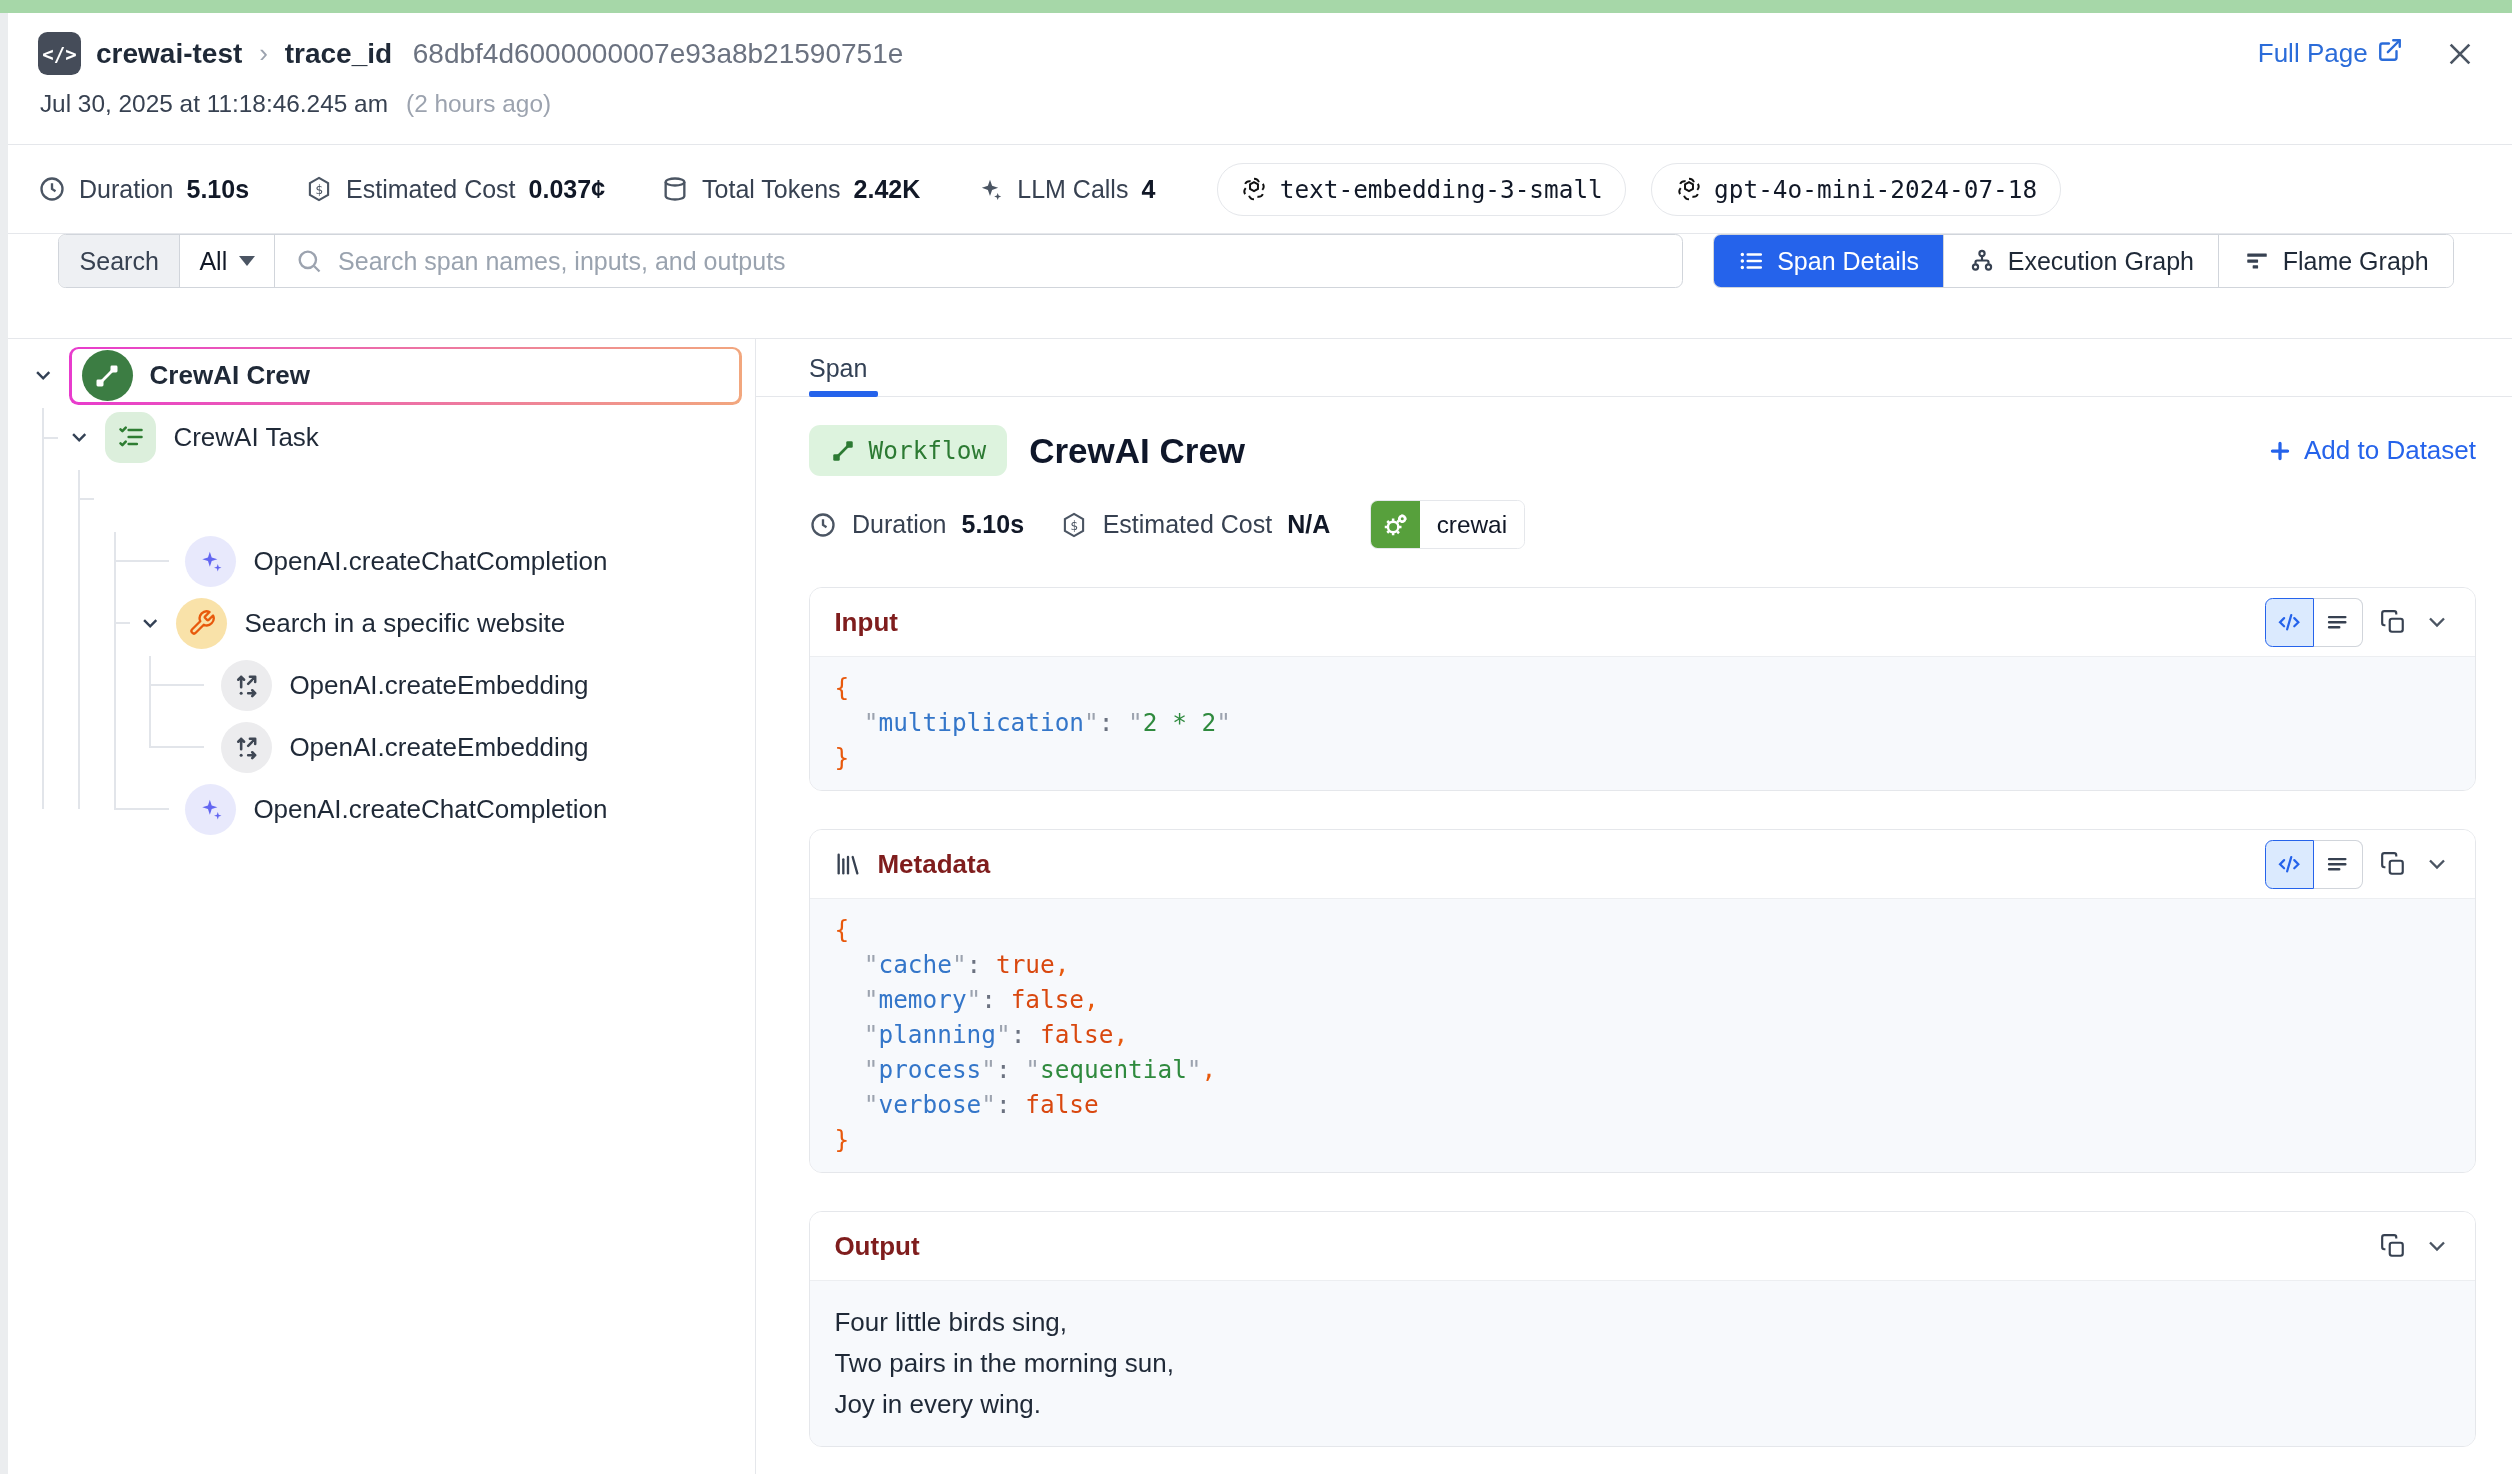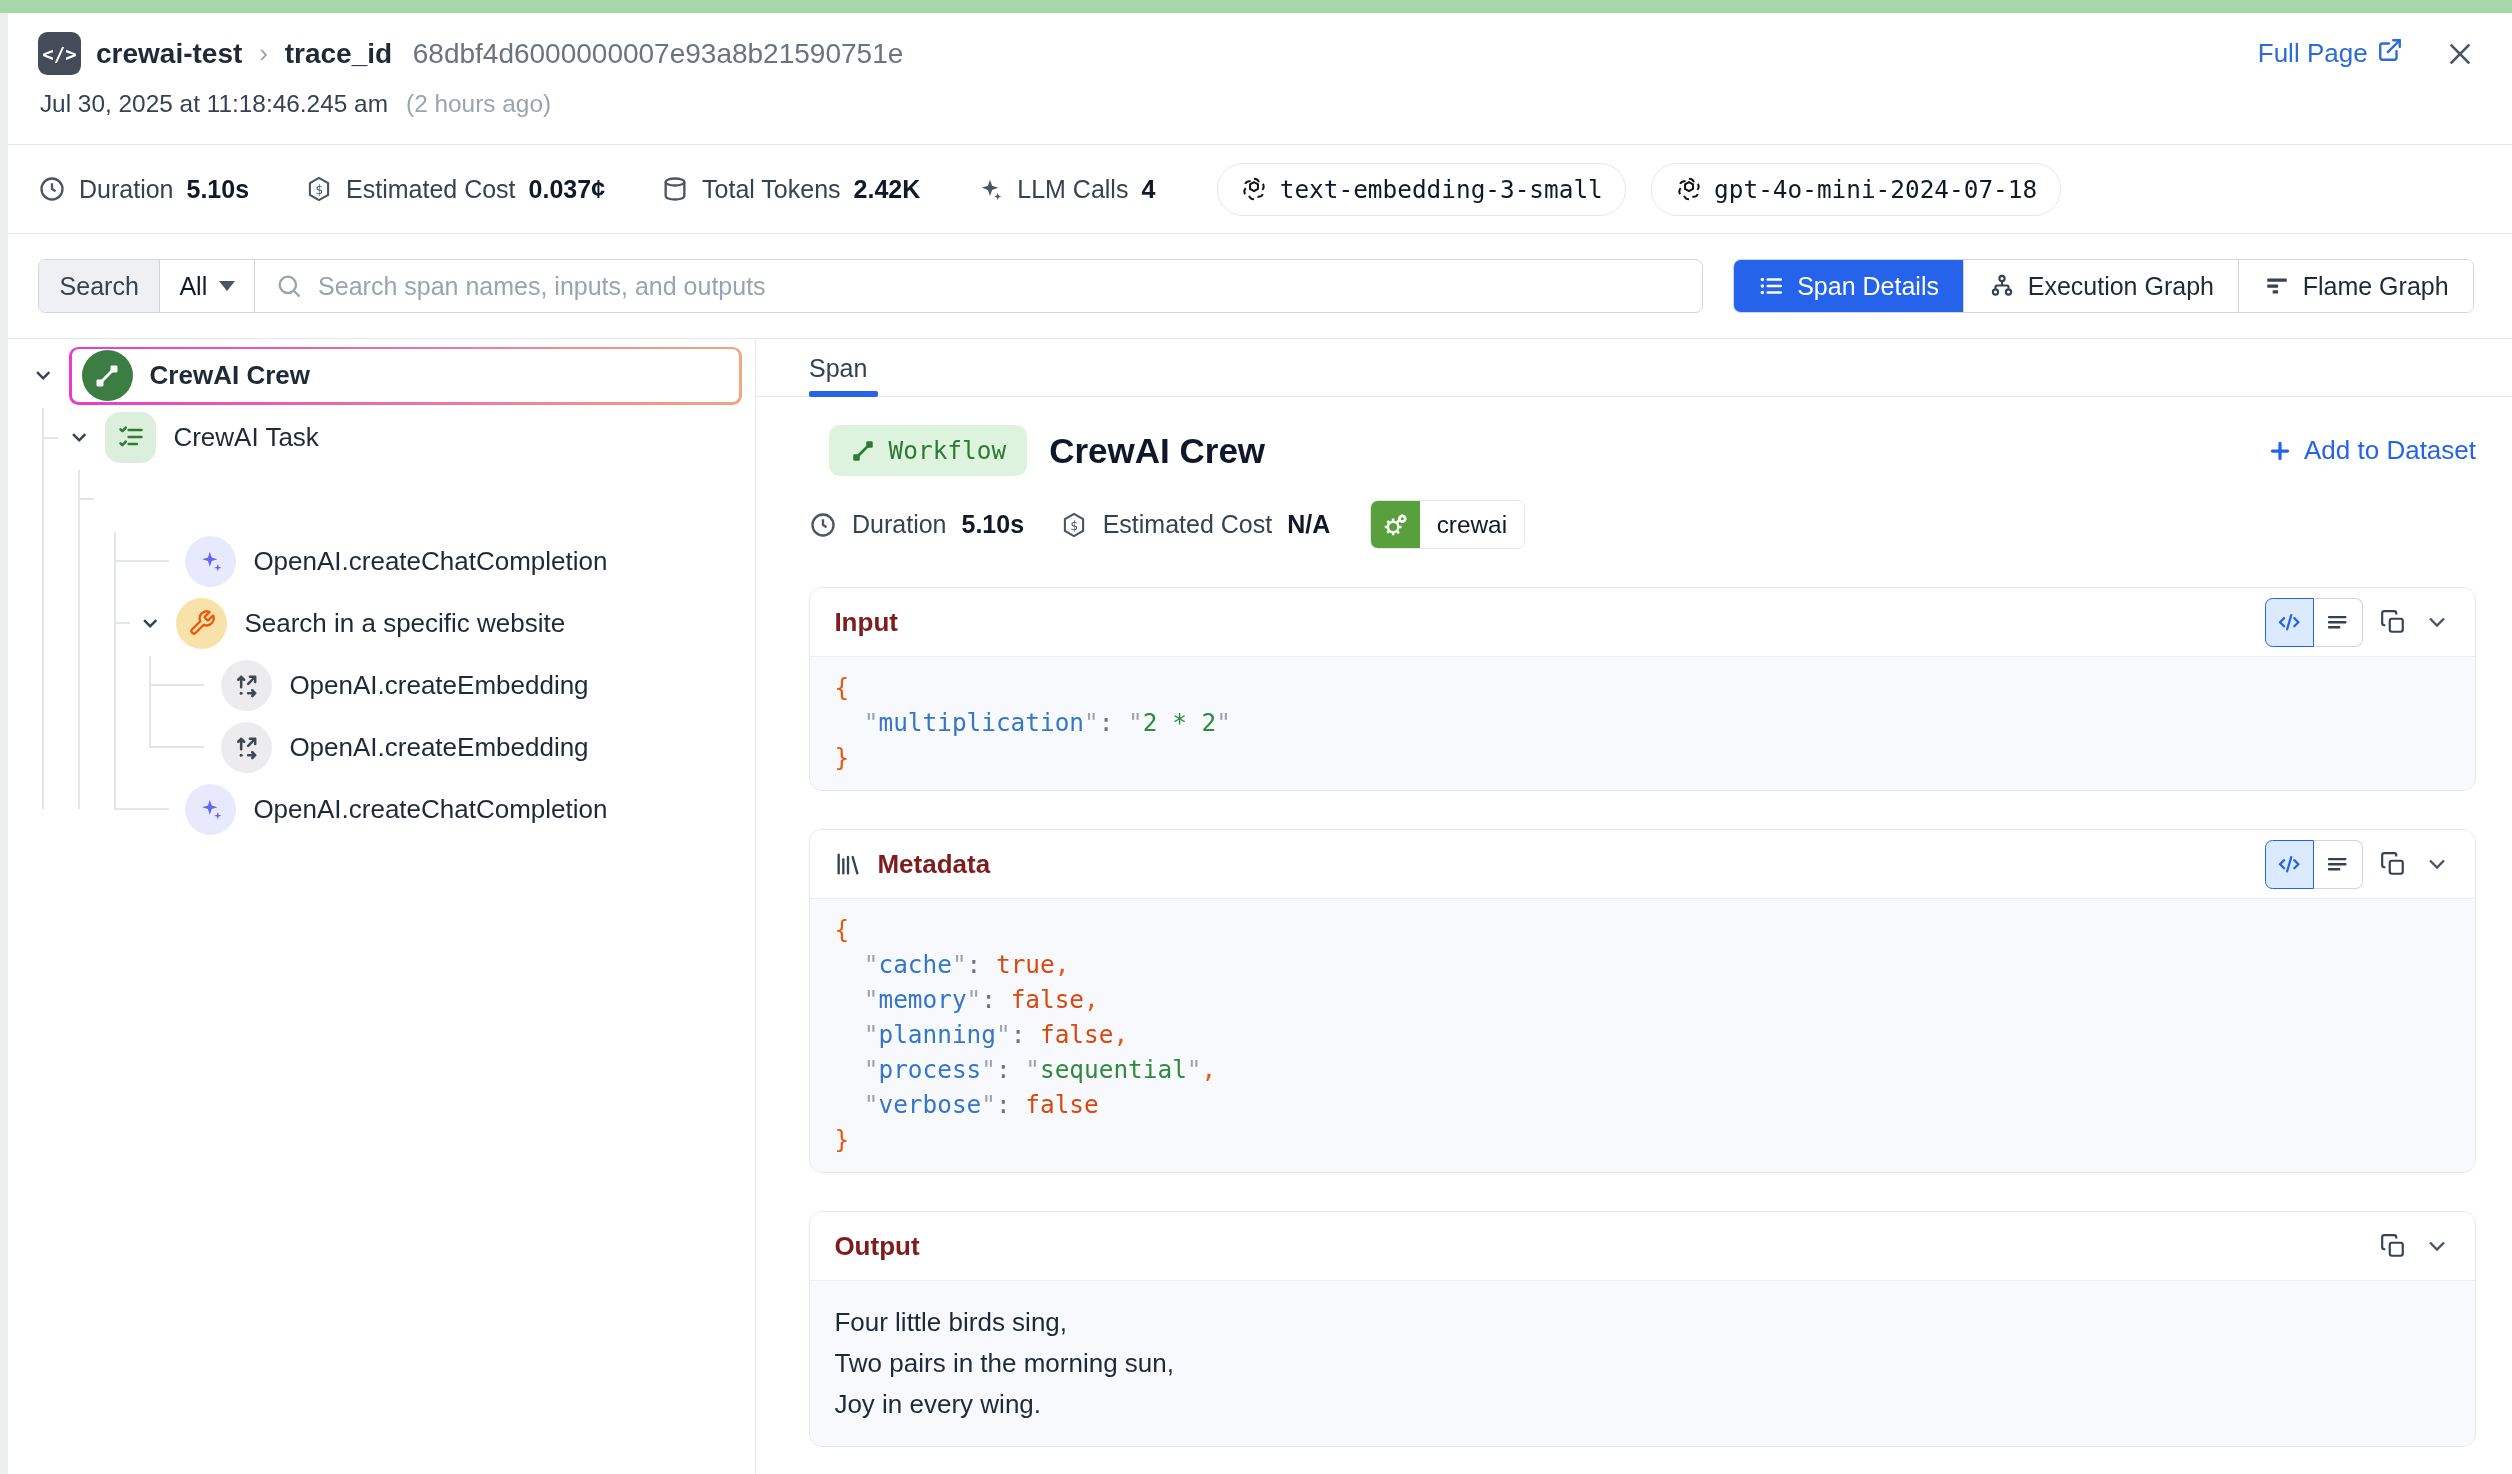--- a/index.html
+++ b/index.html
@@ -39,21 +39,21 @@
   .stat .ic { color: #4b5563; display: flex; }
   .slabel { font-size: 25px; color: #374151; }
   .sval { font-size: 25px; font-weight: bold; color: #111827; }
   .models { display: flex; gap: 25px; margin-left: 5.6px; }
   .pill { display: flex; align-items: center; gap: 11.3px; height: 53px; padding: 0 22.5px;
     border: 0.9px solid #e5e7eb; border-radius: 26px; font-size: 24.4px; color: #111827;
     font-family: "DejaVu Sans Mono", monospace; background: #fff; }
   .pill .ic { display: flex; color: #111; }
 
   
-  .search-row { height: 105px; border-bottom: 0.9px solid #e5e7eb; display: flex; align-items: center; padding: 0 38px; }
+  .search-row { height: 105px; border-bottom: 0.9px solid #e5e7eb; display: flex; align-items: flex-start; padding: 0 58px; }
   .search-ctl { flex: 1; display: flex; align-items: stretch; height: 54px; border: 0.9px solid #d1d5db;
     border-radius: 7.5px; overflow: hidden; margin-right: 30px; background: #fff; }
   .search-ctl .tag-lab { background: #eef0f3; border-right: 0.9px solid #d1d5db; display: flex; align-items: center;
     padding: 0 20.6px; font-size: 25px; color: #374151; }
   .scope { display: flex; align-items: center; gap: 11.3px; padding: 0 19px; border-right: 0.9px solid #d1d5db;
     background: #fff; border-top: none; border-bottom: none; border-left: none; cursor: pointer;
     font-size: 25px; color: #111827; font-family: inherit; }
   .caret { width: 0; height: 0; border-left: 8.4px solid transparent; border-right: 8.4px solid transparent;
     border-top: 10.3px solid #4b5563; }
   .search-input-wrap { flex: 1; display: flex; align-items: center; gap: 15px; padding: 0 20.6px; }
@@ -91,21 +91,21 @@
   .detail { flex: 1; overflow: hidden; display: flex; flex-direction: column; }
   .tabstrip { height: 58px; border-bottom: 0.9px solid #e5e7eb; position: relative; flex: none; }
   .tab { position: absolute; left: 53px; top: 0; height: 58px; display: flex; align-items: center;
     font-size: 25px; color: #334155; cursor: pointer; }
   .tab-underline { position: absolute; left: 53px; bottom: -0.9px; width: 69px; height: 5.6px; background: #2563eb; border-radius: 1.9px; }
   .detail-body { flex: 1; padding: 0 36px 0 53px; overflow: hidden; }
 
   .badge-row { margin-top: 28px; display: flex; align-items: center; gap: 22.5px; }
   .wf-badge { display: flex; align-items: center; gap: 13px; height: 51px; padding: 0 20.6px;
     background: #ddf3de; border-radius: 11.3px; color: #2c7a33; font-size: 24.4px;
-    font-family: "DejaVu Sans Mono", monospace; margin-left: 20px; }
+    font-family: "DejaVu Sans Mono", monospace; }
   .wf-badge .ic { display: flex; color: #2c7a33; }
   .span-title { font-size: 35px; font-weight: bold; color: #0f172a; }
   .add-dataset { margin-left: auto; display: flex; align-items: center; gap: 11.3px; color: #2563eb;
     font-size: 26px; background: none; border: none; cursor: pointer; font-family: inherit; }
   .add-dataset .ic { display: flex; color: #2563eb; }
 
   .metric-row { margin-top: 24.4px; display: flex; align-items: center; gap: 15px; }
   .metric-row .ic { color: #4b5563; display: flex; }
   .mlabel { font-size: 25px; color: #374151; }
   .mval { font-size: 25px; font-weight: bold; color: #111827; margin-right: 20.6px; }

